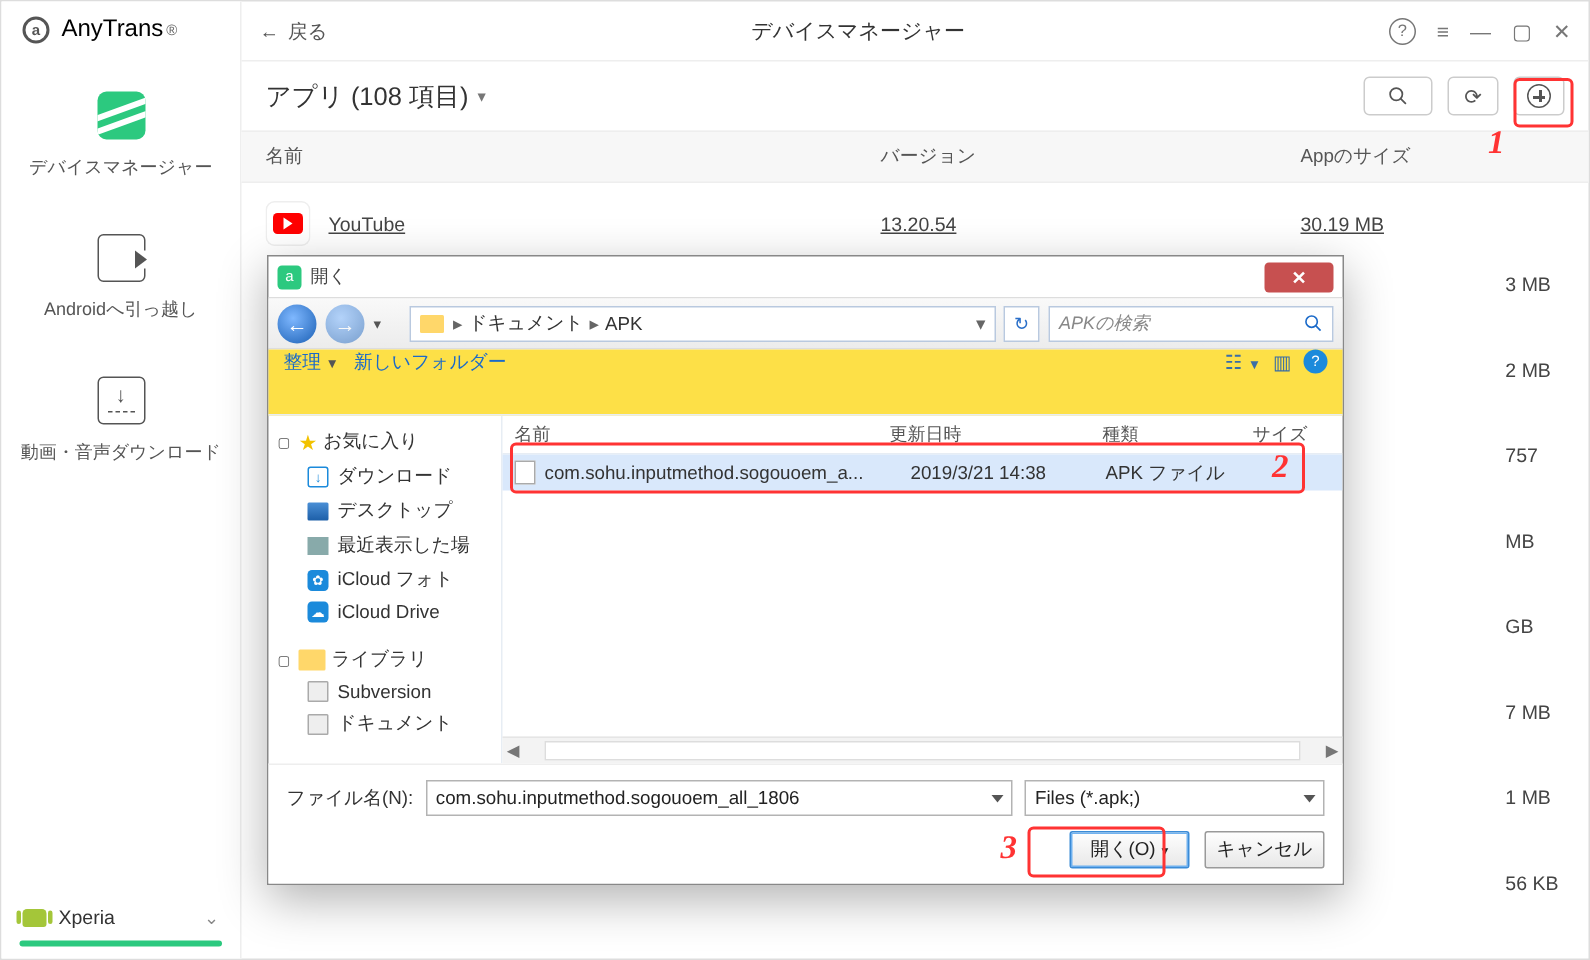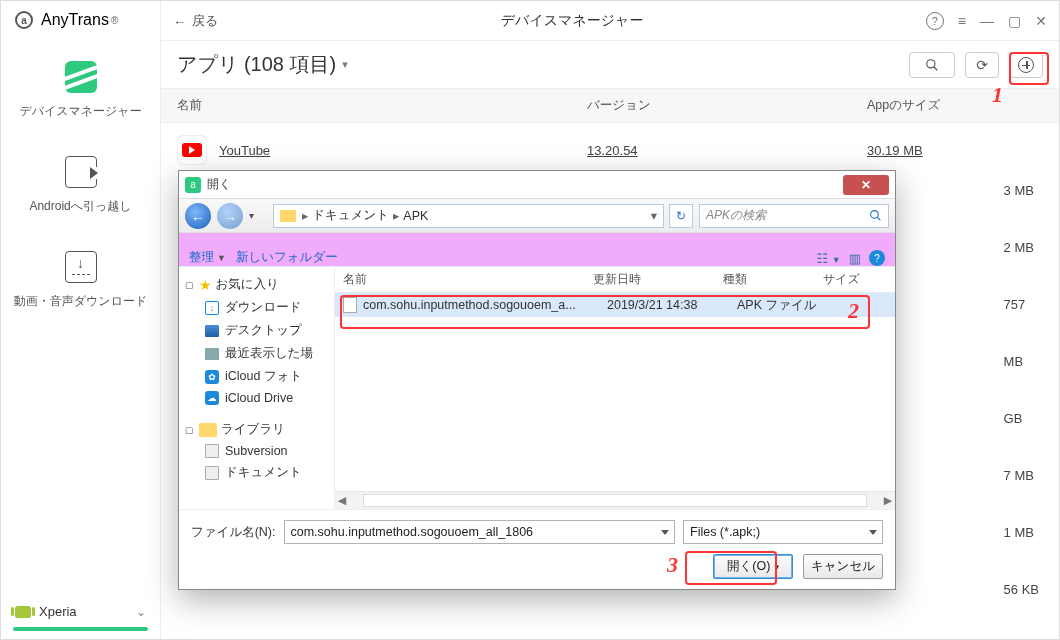--- a/index.html
+++ b/index.html
@@ -28,21 +28,21 @@
 .side-footer .dev-name{font-size:13px;color:#333;}
 .side-footer .chev{margin-left:auto;color:#888;font-size:12px;}
 .footer-bar{height:4px;background:#2cc97f;margin:4px 12px 8px;border-radius:2px;}
 .content { flex:1; display:flex; flex-direction:column; position:relative; }
 .top-bar { display:flex; align-items:center; height:40px; padding:0 12px; border-bottom:1px solid #eee; font-size:13px; color:#555;}
 .top-bar .back{display:flex;align-items:center;gap:6px;}
 .top-bar .title{flex:1;text-align:center;font-size:14px;color:#333;}
 .top-bar .win-ctr{display:flex;align-items:center;gap:14px;color:#777;font-size:14px;}
 .top-bar .help-ic{width:18px;height:18px;border:1.5px solid #777;border-radius:50%;display:inline-flex;align-items:center;justify-content:center;font-size:11px;}
 .sub-bar{display:flex;align-items:center;padding:10px 16px;}
-.sub-bar .title{font-size:20px;color:#333;}
+.sub-bar .title{font-size:17px;color:#333;}
 .sub-bar .chev{color:#777;margin-left:6px;font-size:11px;}
 .sub-bar .right{margin-left:auto;display:flex;align-items:center;gap:10px;}
 .icon-btn{width:34px;height:26px;border:1px solid #ccc;border-radius:4px;display:inline-flex;align-items:center;justify-content:center;font-size:14px;color:#555;background:#fff;}
 .icon-btn.wide{width:46px;}
 .refresh-ic{font-size:14px;}
 .plus-ic{width:16px;height:16px;border:1.5px solid #555;border-radius:50%;position:relative;}
 .plus-ic:before,.plus-ic:after{content:"";position:absolute;background:#555;}
 .plus-ic:before{left:3px;right:3px;top:7px;height:1.5px;}
 .plus-ic:after{top:3px;bottom:3px;left:7px;width:1.5px;}
 .col-head{display:flex;background:#f7f7f7;font-size:12.5px;color:#555;padding:8px 16px;border-top:1px solid #eee;border-bottom:1px solid #eee;}
@@ -68,21 +68,21 @@
 .dlg-close{margin-left:auto;width:46px;height:20px;background:#c75050;border-radius:3px;display:flex;align-items:center;justify-content:center;color:#fff;font-weight:bold;font-size:12px;}
 .nav-bar{height:34px;background:linear-gradient(#f9f9f9,#ececec);border-bottom:1px solid #ddd;display:flex;align-items:center;padding:0 6px;gap:6px;}
 .nav-btn-blue{width:26px;height:26px;border-radius:50%;background:radial-gradient(circle at 40% 35%, #7fb8ff, #1a5fb4);display:flex;align-items:center;justify-content:center;color:#fff;font-size:14px;}
 .nav-drop{width:14px;color:#555;font-size:10px;}
 .breadcrumb{flex:1;height:24px;background:#fff;border:1px solid #b9c9df;margin:0 4px;display:flex;align-items:center;padding:0 6px;gap:4px;color:#333;font-size:12.5px;}
 .breadcrumb .fld{width:16px;height:12px;background:#ffd76a;border-radius:1px;display:inline-block;margin-right:2px;}
 .breadcrumb .sep{color:#666;}
 .nav-ref{width:24px;height:24px;border:1px solid #b9c9df;background:#fff;display:flex;align-items:center;justify-content:center;color:#2a6fc9;margin-left:-5px;}
 .nav-search{width:190px;height:24px;border:1px solid #b9c9df;background:#fff;display:flex;align-items:center;padding:0 6px;color:#888;font-style:italic;}
 .nav-search svg{margin-left:auto;}
-.tool-bar{height:34px;display:flex;align-items:flex-end;padding:0 10px;border-bottom:1px solid #e7edf4;background:#f0abfc;gap:10px;}
+.tool-bar{height:44px;display:flex;align-items:flex-start;padding:0 10px;border-bottom:1px solid #e7edf4;background:#fde047;gap:10px;}
 .tool-bar .ti{color:#1b6ac9;font-size:12.5px;display:flex;align-items:center;}
 .tool-bar .drop{font-size:9px;margin-left:3px;color:#555;}
 .tool-bar .right{margin-left:auto;display:flex;align-items:center;gap:8px;color:#3b6ea5;font-size:13px;}
 .tool-bar .help-blue{width:16px;height:16px;border-radius:50%;background:#1b8adb;color:#fff;display:flex;align-items:center;justify-content:center;font-size:10px;}
 .dlg-body{flex:1;display:flex;overflow:hidden;}
 .tree{width:156px;border-right:1px solid #e7edf4;padding:6px 4px;font-size:12.5px;color:#333;overflow:hidden;}
 .tree-group{margin-bottom:10px;}
 .tree-hdr{display:flex;align-items:center;gap:4px;padding:3px 2px;}
 .tree-hdr .caret{font-size:9px;color:#555;width:10px;}
 .tree-hdr.lib .fld{background:#ffd76a;width:18px;height:14px;border-radius:1px;}
@@ -90,21 +90,21 @@
 .tree-item{display:flex;align-items:center;gap:6px;padding:3px 2px 3px 22px;white-space:nowrap;}
 .ti-ic-dl{color:#1b8adb;background:#fff;border:1px solid #1b8adb;width:14px;height:14px;display:inline-flex;align-items:center;justify-content:center;font-size:9px;border-radius:2px;}
 .ti-ic-desk{width:14px;height:12px;background:linear-gradient(#4a8fd6,#1d5fa8);border-radius:1px;}
 .ti-ic-recent{width:14px;height:12px;background:#8aa;}
 .ti-ic-cloud{width:14px;height:14px;border-radius:3px;background:#1b8adb;color:#fff;display:inline-flex;align-items:center;justify-content:center;font-size:9px;}
 .ti-ic-svn{width:14px;height:14px;background:#eee;border:1px solid #aaa;border-radius:1px;}
 .list-pane{flex:1;display:flex;flex-direction:column;position:relative;}
 .list-head{display:flex;padding:4px 8px;color:#555;font-size:12px;border-bottom:1px solid #e7edf4;}
 .lh-name{flex:0 0 250px;}
 .lh-date{flex:0 0 130px;}
-.lh-type{flex:0 0 100px;}
+.lh-type{flex:0 0 100px;margin-left:12px;}
 .lh-size{flex:1;}
 .file-row{display:flex;align-items:center;height:24px;padding:0 8px;background:#d9e8fb;font-size:12.5px;color:#333;}
 .file-row .f-ic{width:14px;height:16px;background:#fff;border:1px solid #aaa;margin-right:6px;}
 .file-row .fn{flex:0 0 244px;overflow:hidden;}
 .file-row .fd{flex:0 0 130px;}
 .file-row .ft{flex:0 0 100px;}
 .list-scroll{margin-top:auto;height:18px;background:#f3f3f3;border-top:1px solid #e5e5e5;display:flex;align-items:center;}
 .list-scroll .track{flex:1;height:13px;background:#fff;border:1px solid #ddd;margin:0 14px;position:relative;}
 .list-scroll .arrow{width:14px;color:#777;text-align:center;font-size:11px;}
 .dlg-foot{padding:10px 12px 10px;background:#fff;border-top:1px solid #eee;}

